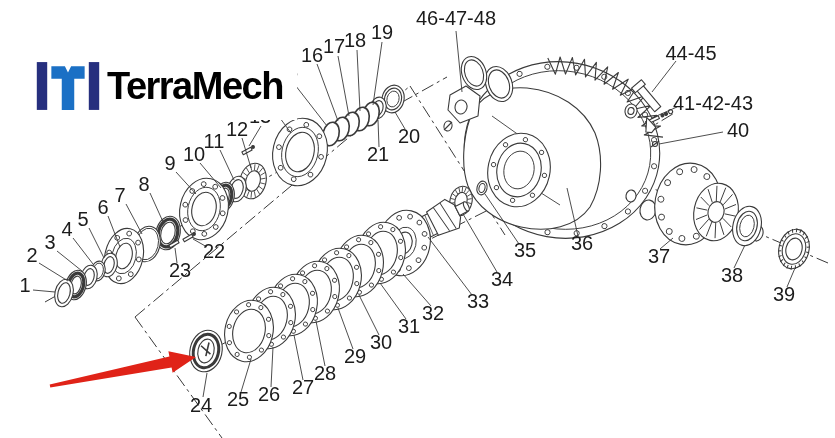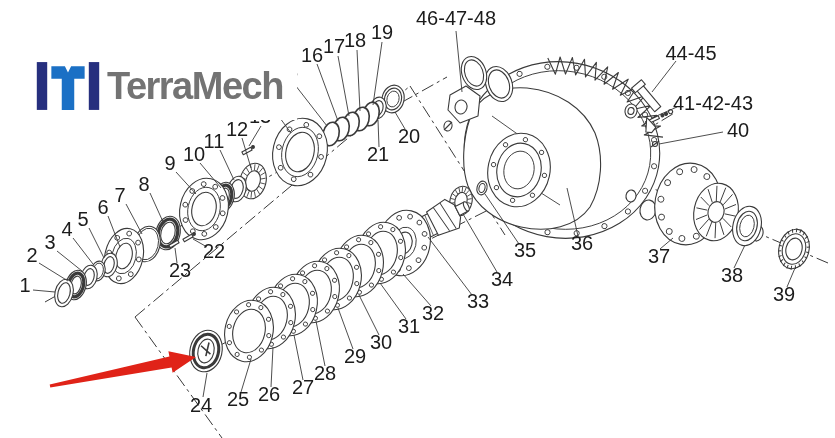--- a/index.html
+++ b/index.html
@@ -625,16 +625,16 @@
 
     <polygon id="red-arrow" points="50.3,387.5 171.6,367.4 172.6,372.8 196,357 168.4,351.2 169.4,356.6 49.7,384.5" fill="#e02318"></polygon>
   </svg>
 
   <div class="logo">
     <svg width="64" height="52" viewBox="0 0 60 50">
       <rect id="logo-bar-left" x="0" y="2" width="10" height="46" fill="#262f7e"></rect>
       <rect id="logo-bar-right" x="50" y="2" width="10" height="46" fill="#262f7e"></rect>
       <path id="logo-mid" d="M14,6 L27,6 L30,12 L33,6 L46,6 L46,18 L36,18 L36,48 L24,48 L24,18 L14,18 Z" fill="#1b70c5"></path>
     </svg>
-    <span class="logo-text" style="color: #737373;">TerraMech</span>
+    <span class="logo-text" style="color: #000000;">TerraMech</span>
   </div>
 
 </div>
 
 </body></html>

